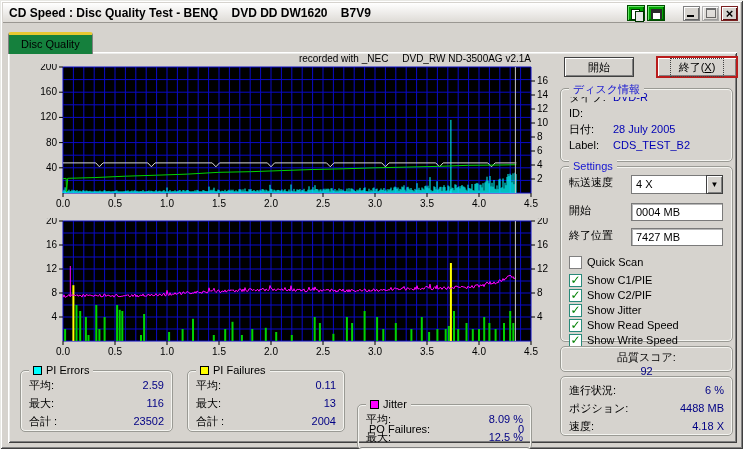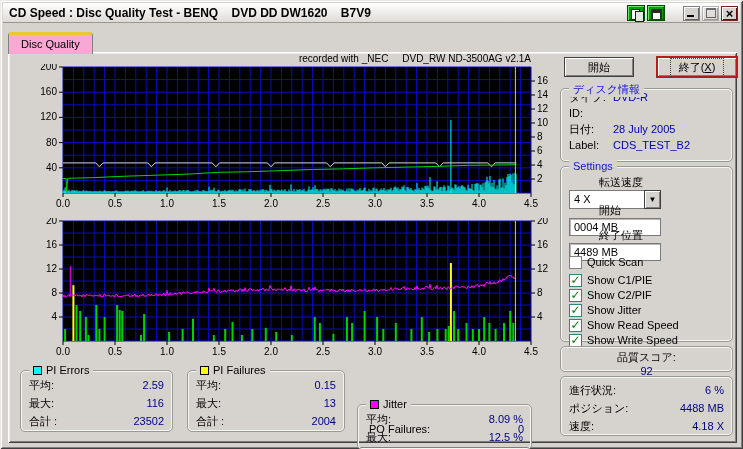--- a/index.html
+++ b/index.html
@@ -20,21 +20,21 @@
   .icon-save::before { content:""; position:absolute; left:3px; top:3px; width:11px; height:10px; background:#2a2a2a; }
   .icon-save::after  { content:""; position:absolute; left:5px; top:7px; width:7px; height:6px; background:#fff; }
   .capbtn { width:17px; height:15px; background:#d6d3ce; border:1px solid #808080;
     box-shadow: inset 1px 1px 0 #fff, inset -1px -1px 0 #666; margin-left:2px;
     display:flex; align-items:center; justify-content:center; position:relative; font-weight:bold; }
   .capbtn.min::after { content:""; position:absolute; left:3px; bottom:3px; width:7px; height:2px; background:#000; }
   .capbtn.max { opacity:.55; } .capbtn.max::after { content:""; width:8px; height:7px; border:1px solid #000; border-top-width:2px; }
   .capbtn.close { border:1px solid #7a2020; box-shadow: inset 1px 1px 0 #fff, inset -1px -1px 0 #5a1010; font-size:13px; }
   
   .tabstrip { position:absolute; left:8px; top:32px; height:20px; }
-  .tab { display:inline-block; padding:3px 12px 4px 12px; background:#f9a8d4;
+  .tab { display:inline-block; padding:3px 12px 4px 12px; background:#15803d;
     border:1px solid #808080; border-bottom:none; border-radius:3px 3px 0 0;
     border-top:3px solid #e8c832; font-size:11px; position:relative; z-index:2; }
   .tabpage { position:absolute; left:8px; top:52px; width:729px; height:391px; background:#d6d3ce;
     box-shadow: inset 1px 1px 0 #fff, inset -1px -1px 0 #404040, inset 2px 2px 0 #ececea, inset -2px -2px 0 #808080; }
   
   .recorded { position:absolute; left:55px; top:1px; width:468px; text-align:right;
     font-size:10px; white-space:pre; }
   svg.chart { position:absolute; left:17px; }
   #chart1 { top:12px; } #chart2 { top:166px; }
   svg.chart text { font-family:"Liberation Sans","DejaVu Sans",sans-serif; font-size:10px; fill:#000; }
@@ -59,21 +59,21 @@
   .btn-exit  { left:648px; top:4px; width:82px; height:22px; border:2px solid #b91c1c; }
   .btn-exit .inner { outline:1px dotted #404040; padding:1px 8px; }
   .u { text-decoration:underline; }
   .infobox  { left:552px; top:36px;  width:173px; height:74px; }
   .setbox   { left:552px; top:114px; width:173px; height:176px; }
   .scorebox { left:552px; top:294px; width:173px; height:26px; }
   .progbox  { left:552px; top:324px; width:173px; height:60px; }
   .irow { display:flex; padding:4px 8px; height:16px; align-items:center; }
   .irow .lbl { width:44px; } .irow .val { color:#0000b4; }
   .infobox .irow:first-of-type { margin-top:7px; }
-  .frow { position:absolute; left:8px; display:flex; align-items:flex-end;flex-direction:column; }
+  .frow { position:absolute; left:8px; display:flex; align-items:flex-start; }
   .field { background:#fff; border:1px solid #7a7a7a;
     box-shadow: inset 1px 1px 0 #b8b8b8; padding:2px 4px; font-size:11px; }
   .combo { display:flex; width:92px; height:19px; }
   .combo .cval { flex:1; background:#fff; border:1px solid #7a7a7a; border-right:none; padding:2px 4px; }
   .combo .cbtn { width:17px; background:#d6d3ce; border:1px solid #404040;
     box-shadow: inset 1px 1px 0 #fff, inset -1px -1px 0 #808080;
     display:flex; align-items:center; justify-content:center; font-size:8px; }
   .cbrow { position:absolute; left:8px; display:flex; align-items:center; gap:5px; height:14px; }
   .cb { width:13px; height:13px; background:#fff; border:1px solid #808080; color:#008000;
     font-weight:bold; font-size:12px; line-height:11px; text-align:center; }
@@ -399,21 +399,21 @@
         </div>
     </div>
 
     <div class="gbox statbox2">
       <div class="gtitle">
         <span class="legend-sq" id="sw-pif" style="background: rgb(255, 255, 0);"></span>
         <span>PI Failures</span>
       </div>
       <div class="srow">
           <span>平均:</span>
-          <span class="val">0.15</span>
+          <span class="val">0.11</span>
         </div>
       <div class="srow">
           <span>最大:</span>
           <span class="val">13</span>
         </div>
       <div class="srow">
           <span>合計 :</span>
           <span class="val">2004</span>
         </div>
     </div>
@@ -473,21 +473,21 @@
           <span class="cval">4 X</span>
           <span class="cbtn">▼</span>
         </div>
       </div>
       <div class="frow" style="top:36px;">
         <span style="width:62px">開始</span>
         <span class="field" style="width:92px;height:18px">0004 MB</span>
       </div>
       <div class="frow" style="top:61px;">
         <span style="width:62px">終了位置</span>
-        <span class="field" style="width:92px;height:18px">4489 MB</span>
+        <span class="field" style="width:92px;height:18px">7427 MB</span>
       </div>
       <div class="cbrow" style="top:88px;">
           <span class="cb"></span>
           <span>Quick Scan</span>
         </div>
       <div class="cbrow" style="top:106px;">
           <span class="cb checked">✓</span>
           <span>Show C1/PIE</span>
         </div>
       <div class="cbrow" style="top:121px;">

